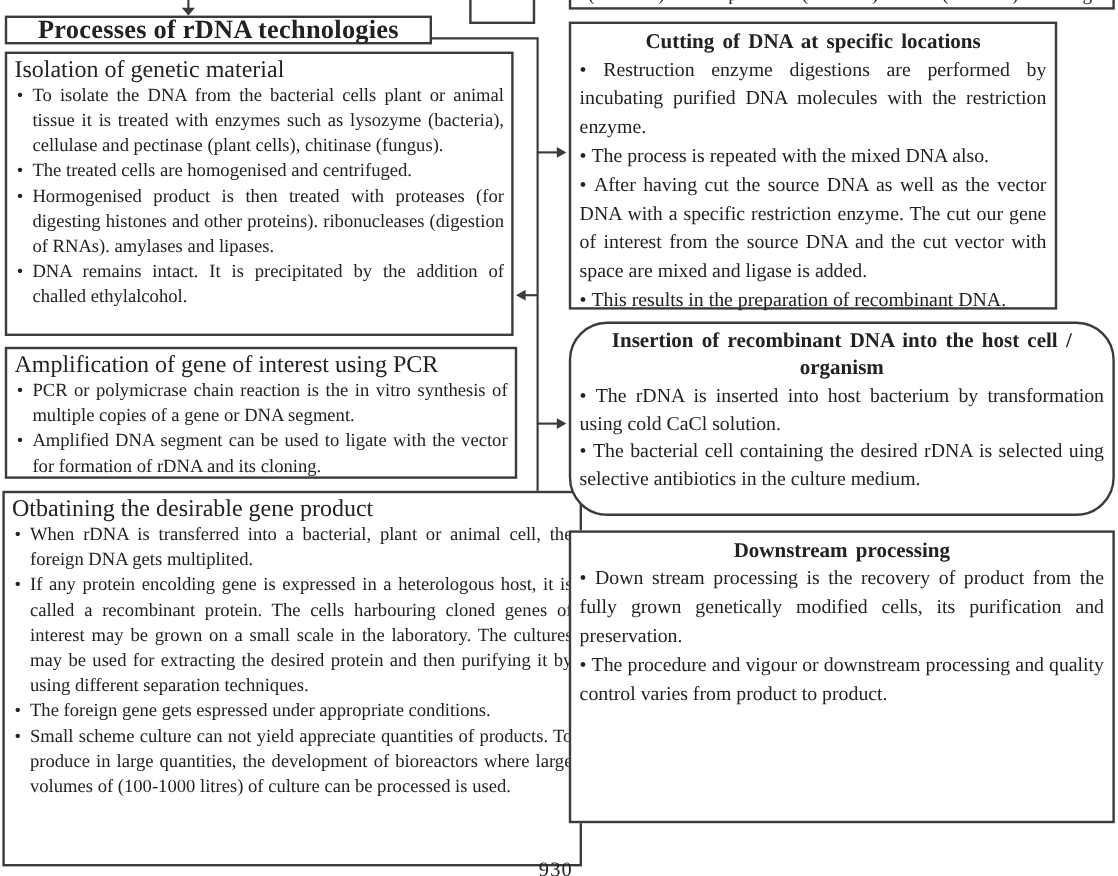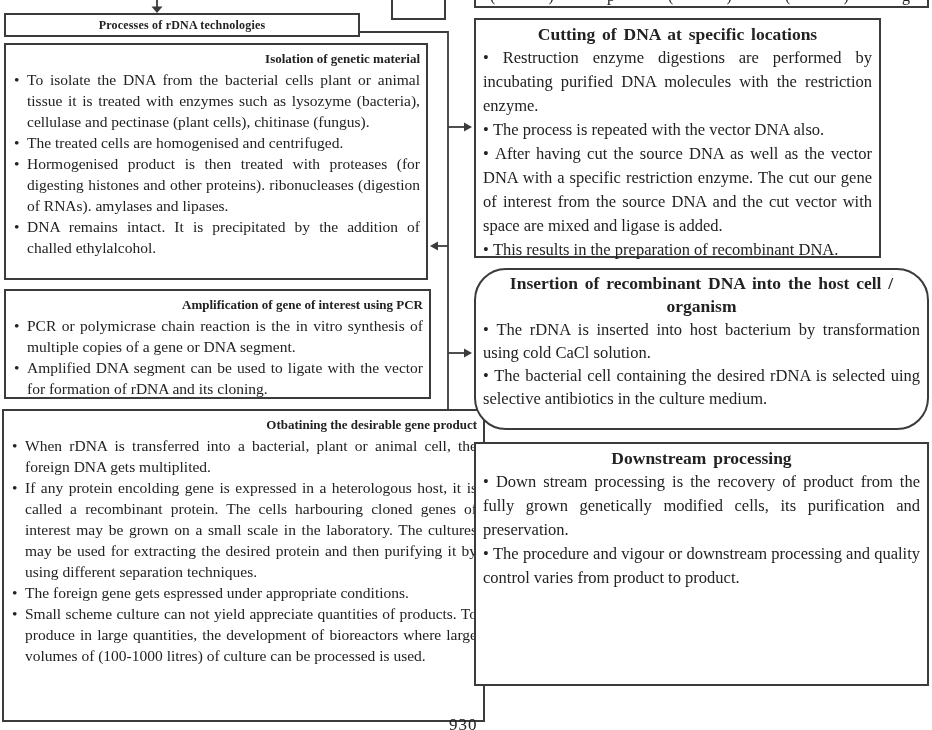--- a/index.html
+++ b/index.html
@@ -7,36 +7,36 @@
     position:relative; width:932px; height:730px; overflow:hidden;
     background:#ffffff; color:#222;
     font-family:"Liberation Serif","DejaVu Serif",serif;
   }
   .connectors { position:absolute; left:0; top:0; pointer-events:none; }
   .box {
     position:absolute; box-sizing:border-box;
     border:2px solid #3b3b3b; background:#fff;
   }
   .title-box { left:4px; top:13px; width:356px; height:24px; text-align:center; }
-  .title-box span { font-weight:bold; font-size:12px; line-height:20px; letter-spacing:.2px; }
+  .title-box span { font-weight:bold; font-size:22px; line-height:20px; letter-spacing:.2px; }
   .small-box { left:391px; top:-8px; width:55px; height:28px; }
   .cut-box { left:474px; top:-36px; width:455px; height:44px; }
   .fragment-clip {
     position:absolute; left:490px; top:0; width:420px; height:6px; overflow:hidden;
   }
   .fragment-clip span {
     display:block; margin-top:-14px; font-size:16px; line-height:20px;
     text-align:justify; text-align-last:justify; width:100%;
   }
   
   .b-iso { left:4px;  top:43px;  width:424px; height:237px; }
   .b-pcr { left:4px;  top:289px; width:427px; height:110px; }
   .b-obt { left:2px;  top:409px; width:483px; height:313px; }
   .leftcol { font-size:15.5px; line-height:21px; padding:3px 6px; }
-  .leftcol .box-title { font-weight:bold; font-size:13px; text-align:right; line-height:21px; }
+  .leftcol .box-title { font-weight:normal; font-size:20px; text-align:left; line-height:21px; }
   .leftcol ul { margin:0; padding:0; list-style:none; text-align:justify; }
   .leftcol li { position:relative; padding-left:15px; }
   .leftcol li::before { content:"\2022"; position:absolute; left:2px; }
   
   .b-cut { left:474px; top:18px;  width:407px; height:240px; }
   .b-ins { left:474px; top:268px; width:455px; height:162px; }
   .b-dwn { left:474px; top:442px; width:455px; height:244px; }
   .rightcol { font-size:16.5px; line-height:24px; padding:2px 7px; }
   .b-ins.rightcol { line-height:23px;border-radius:32px; }
   .rightcol .box-title { font-weight:bold; font-size:17.5px; text-align:center; word-spacing:2.5px; }
@@ -110,21 +110,21 @@
       <li>When rDNA is transferred into a bacterial, plant or animal cell, the foreign DNA gets multiplited.</li>
       <li>If any protein encolding gene is expressed in a heterologous host, it is called a recombinant protein. The cells harbouring cloned genes of interest may be grown on a small scale in the laboratory. The cultures may be used for extracting the desired protein and then purifying it by using different separation techniques.</li>
       <li>The foreign gene gets espressed under appropriate conditions.</li>
       <li>Small scheme culture can not yield appreciate quantities of products. To produce in large quantities, the development of bioreactors where large volumes of (100-1000 litres) of culture can be processed is used.</li>
     </ul>
   </div>
 
   <div class="box rightcol b-cut">
     <div class="box-title">Cutting of DNA at specific locations</div>
     <p>Restruction enzyme digestions are performed by incubating purified DNA molecules with the restriction enzyme.</p>
-    <p>The process is repeated with the vector DNA also.</p>
+    <p>The process is repeated with the mixed DNA also.</p>
     <p>After having cut the source DNA as well as the vector DNA with a specific restriction enzyme. The cut our gene of interest from the source DNA and the cut vector with space are mixed and ligase is added.</p>
     <p>This results in the preparation of recombinant DNA.</p>
   </div>
 
   <div class="box rightcol b-ins">
     <div class="box-title">Insertion of recombinant DNA into the host cell / organism</div>
     <p>The rDNA is inserted into host bacterium by transformation using cold CaCl solution.</p>
     <p>The bacterial cell containing the desired rDNA is selected uing selective antibiotics in the culture medium.</p>
   </div>
 

